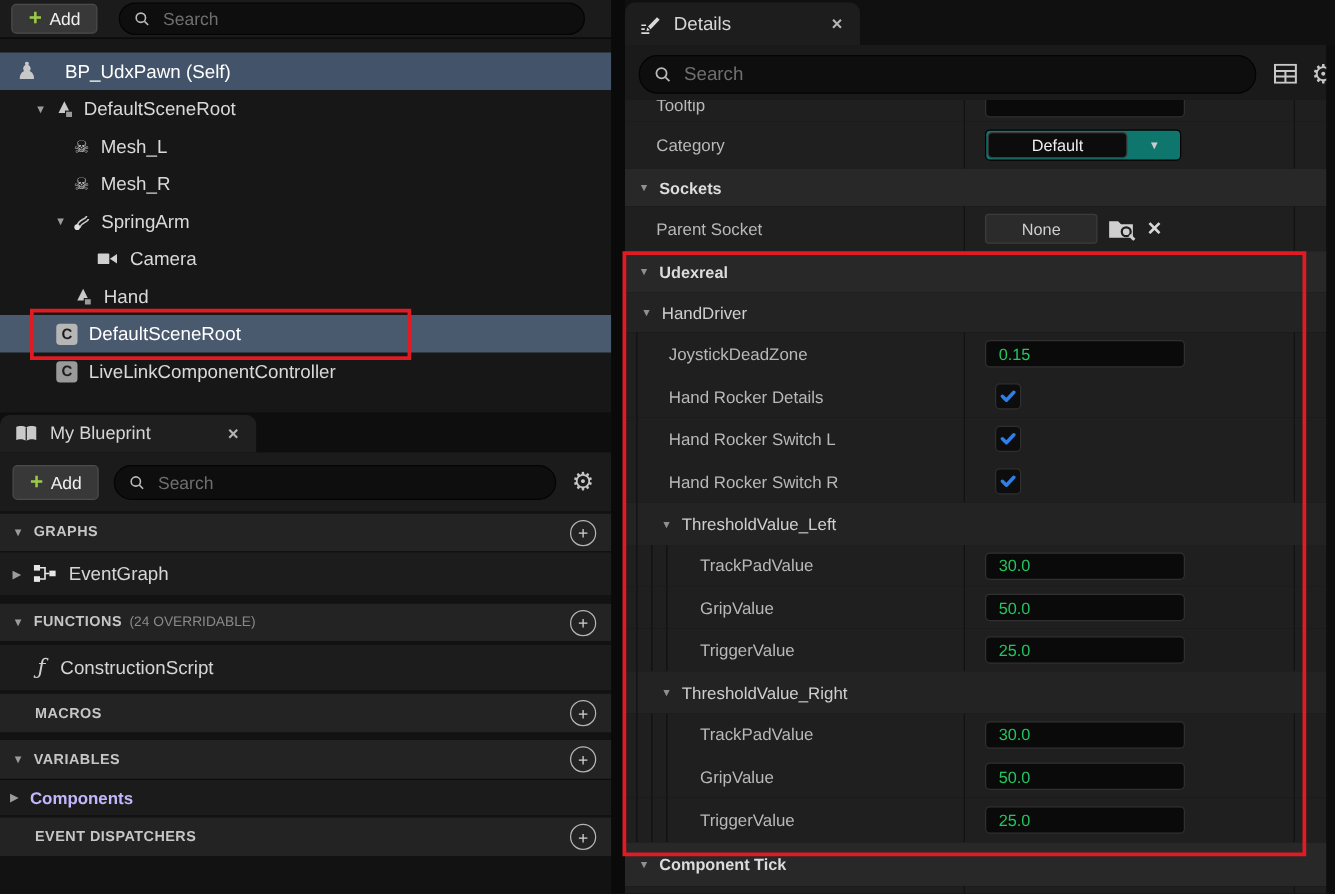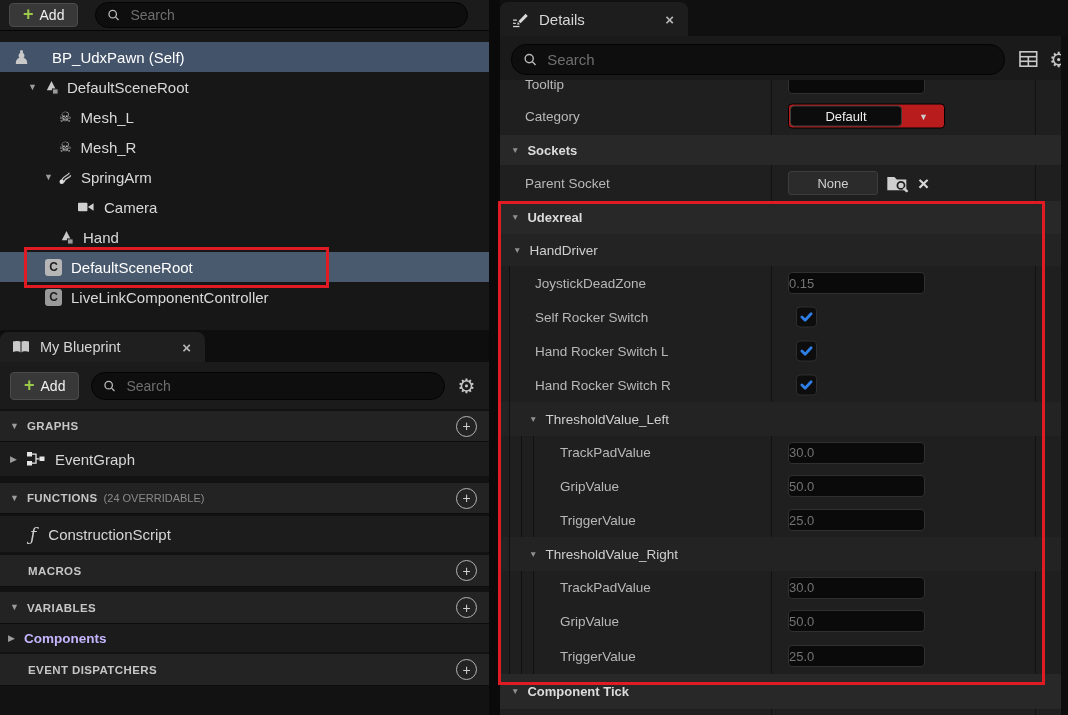--- a/index.html
+++ b/index.html
@@ -46,23 +46,23 @@
   .drow{position:absolute;left:500px;width:568px;background:#1f1f1f;border-bottom:1px solid #121212;display:flex;align-items:center;}
   .dhdr{position:absolute;left:500px;width:568px;background:#282828;border-bottom:1px solid #101010;display:flex;align-items:center;}
   .dhdr.sub{background:#232323;}
   .dhdr .tri{color:#909090;font-size:8.5px;line-height:1;}
   .dhdr .hlabel{margin-left:8px;font-weight:bold;font-size:13px;color:#dcdcdc;}
   .dhdr.sub .hlabel{font-weight:normal;color:#cfcfcf;font-size:13.5px;}
   .plabel{color:#b8b8b8;font-size:13.5px;white-space:nowrap;}
   .vline{position:absolute;left:271px;top:0;bottom:0;width:1px;background:#121212;}
   .vline.r{left:535px;}
   .ig{position:absolute;top:0;bottom:0;width:1px;background:#101010;}
-  .inputbox{position:absolute;left:288px;top:50%;transform:translateY(-50%);width:137px;height:22px;background:#0a0a0a;border:1px solid #303030;border-radius:4px;color:#737373;font-size:13px;display:flex;align-items:center;box-sizing:border-box;cursor:text;}
+  .inputbox{position:absolute;left:288px;top:50%;transform:translateY(-50%);width:160px;height:22px;background:#0a0a0a;border:1px solid #303030;border-radius:4px;color:#22c55e;font-size:13px;display:flex;align-items:center;padding-left:10px;box-sizing:border-box;cursor:text;}
   .checkbox{position:absolute;left:296px;top:50%;transform:translateY(-50%);width:21px;height:21px;background:#0d0d0d;border:1px solid #2e2e2e;border-radius:4px;display:flex;align-items:center;justify-content:center;cursor:pointer;box-sizing:border-box;}
-  .combo{position:absolute;left:288px;top:50%;transform:translateY(-50%);width:157px;height:25px;background:#b91c1c;border:1px solid #000;border-radius:4px;display:flex;box-sizing:border-box;cursor:pointer;}
+  .combo{position:absolute;left:288px;top:50%;transform:translateY(-50%);width:157px;height:25px;background:#0f766e;border:1px solid #000;border-radius:4px;display:flex;box-sizing:border-box;cursor:pointer;}
   .combo-main{width:110px;height:19px;margin:1px;border:1px solid #3d3d3d;border-radius:4px;display:flex;align-items:center;justify-content:center;color:#eee;font-size:13px;background:#0c0c0c;}
   .combo-arrow{flex:1;display:flex;align-items:center;justify-content:center;color:#ccc;font-size:9px;}
   .none-btn{position:absolute;left:288px;top:50%;transform:translateY(-50%);width:90px;height:24px;background:#2b2b2b;border:1px solid #3c3c3c;border-radius:3px;color:#cfcfcf;font-size:13px;display:flex;align-items:center;justify-content:center;box-sizing:border-box;cursor:pointer;}
   .row-x{position:absolute;left:418px;top:50%;transform:translateY(-50%);color:#d8d8d8;font-size:19px;font-weight:bold;line-height:1;cursor:pointer;}
   .scrollbar{left:1061px;top:36px;width:7px;height:679px;background:#0d0d0d;}
   
   .annot{position:absolute;border:3px solid #e01b24;pointer-events:none;z-index:50;box-sizing:border-box;}
 </style>
 </head>
 <body>
@@ -282,21 +282,21 @@
   <span class="ig" style="left:9px;"></span>
   <span class="plabel" style="margin-left:35px;">JoystickDeadZone</span>
   <span class="vline"></span>
     <span class="vline r"></span>
   <div class="inputbox">
       <span>0.15</span>
     </div>
 </div>
 <div class="drow" style="top:300px;height:34px;">
   <span class="ig" style="left:9px;"></span>
-  <span class="plabel" style="margin-left:35px;">Self Rocker Switch</span>
+  <span class="plabel" style="margin-left:35px;">Hand Rocker Details</span>
   <span class="vline"></span>
     <span class="vline r"></span>
   <div class="checkbox">
       <svg width="13" height="11" viewBox="0 0 14 12">
         <path d="M2 6 L5.5 9.5 L12 2.5" stroke="#2e7fe8" stroke-width="3" fill="none" stroke-linecap="round" stroke-linejoin="round"></path>
       </svg>
     </div>
 </div>
 <div class="drow" style="top:334px;height:34px;">
   <span class="ig" style="left:9px;"></span>

